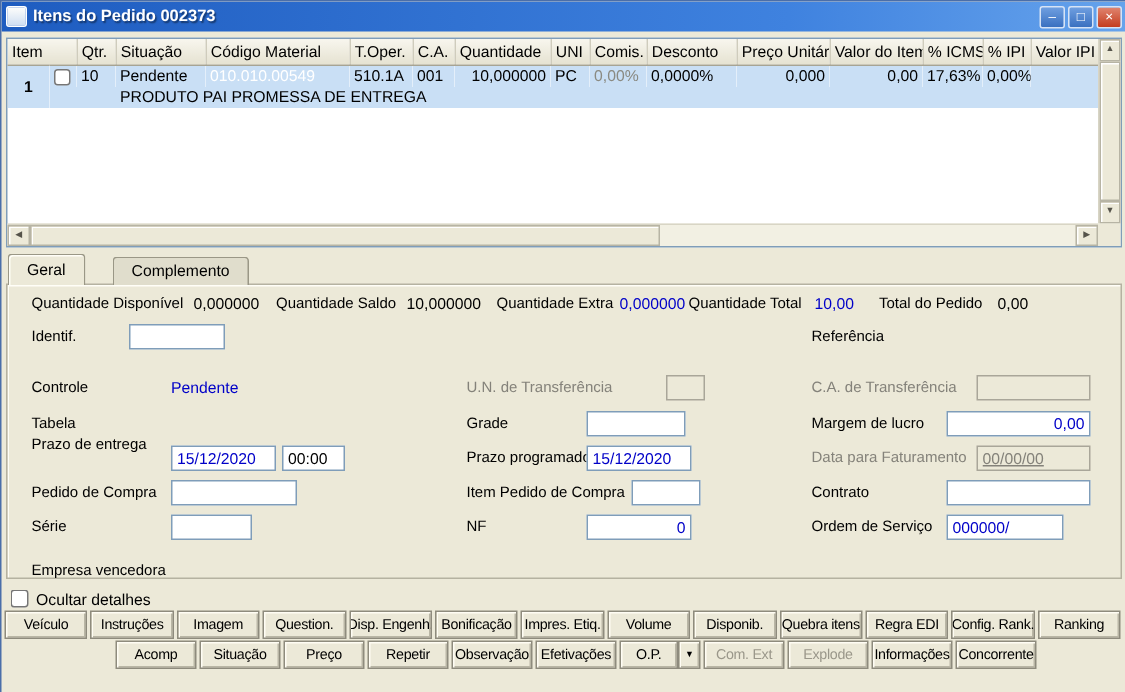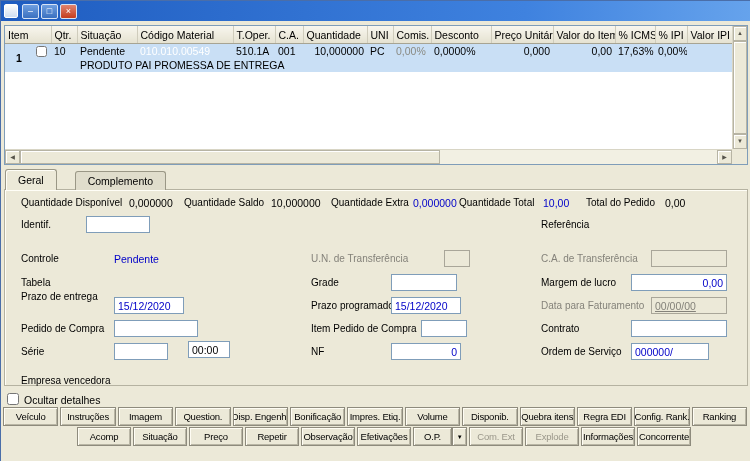--- a/index.html
+++ b/index.html
@@ -77,20 +77,21 @@
   .split .btn-main{flex:1 1 auto;margin-right:0}
   .split .btn-arrow{flex:0 0 15px;margin-right:0;font-size:6px}
 </style>
 </head>
 <body>
 
 <div class="window">
 
   <div class="titlebar">
     <div class="title-icon"></div>
+    <div class="title-text">Itens do Pedido 002373</div>
     <div class="winbtns">
       <div class="winbtn">–</div>
       <div class="winbtn">□</div>
       <div class="winbtn close">×</div>
     </div>
   </div>
 
   <div class="grid-wrap">
     <table class="grid">
       <colgroup>
@@ -198,21 +199,21 @@
   <input class="inp" style="left: 650px; top: 249px; width: 76px;" disabled="" value="">
 
   <span class="lbl" style="left:20px;top:276px">Tabela</span>
   <span class="lbl" style="left:310px;top:276px">Grade</span>
   <input class="inp" style="left: 390px; top: 273px; width: 66px;" value="">
   <span class="lbl" style="left:540px;top:276px">Margem de lucro</span>
   <input class="inp blue right" style="left: 630px; top: 273px; width: 96px;" value="0,00">
 
   <span class="lbl" style="left:20px;top:290px">Prazo de entrega</span>
   <input class="inp blue" style="left: 113px; top: 296px; width: 70px;" value="15/12/2020">
-  <input class="inp" style="left: 187px; top: 296px; width: 42px; margin-top: 44px;" value="00:00">
+  <input class="inp" style="left: 187px; top: 296px; width: 42px;" value="00:00">
   <span class="lbl" style="left:310px;top:299px">Prazo programado</span>
   <input class="inp blue" style="left: 390px; top: 296px; width: 70px;" value="15/12/2020">
   <span class="lbl dim" style="left:540px;top:299px">Data para Faturamento</span>
   <input class="inp" style="left: 650px; top: 296px; width: 76px; text-decoration: underline;" disabled="" value="00/00/00">
 
   <span class="lbl" style="left:20px;top:322px">Pedido de Compra</span>
   <input class="inp" style="left: 113px; top: 319px; width: 84px;" value="">
   <span class="lbl" style="left:310px;top:322px">Item Pedido de Compra</span>
   <input class="inp" style="left: 420px; top: 319px; width: 46px;" value="">
   <span class="lbl" style="left:540px;top:322px">Contrato</span>

